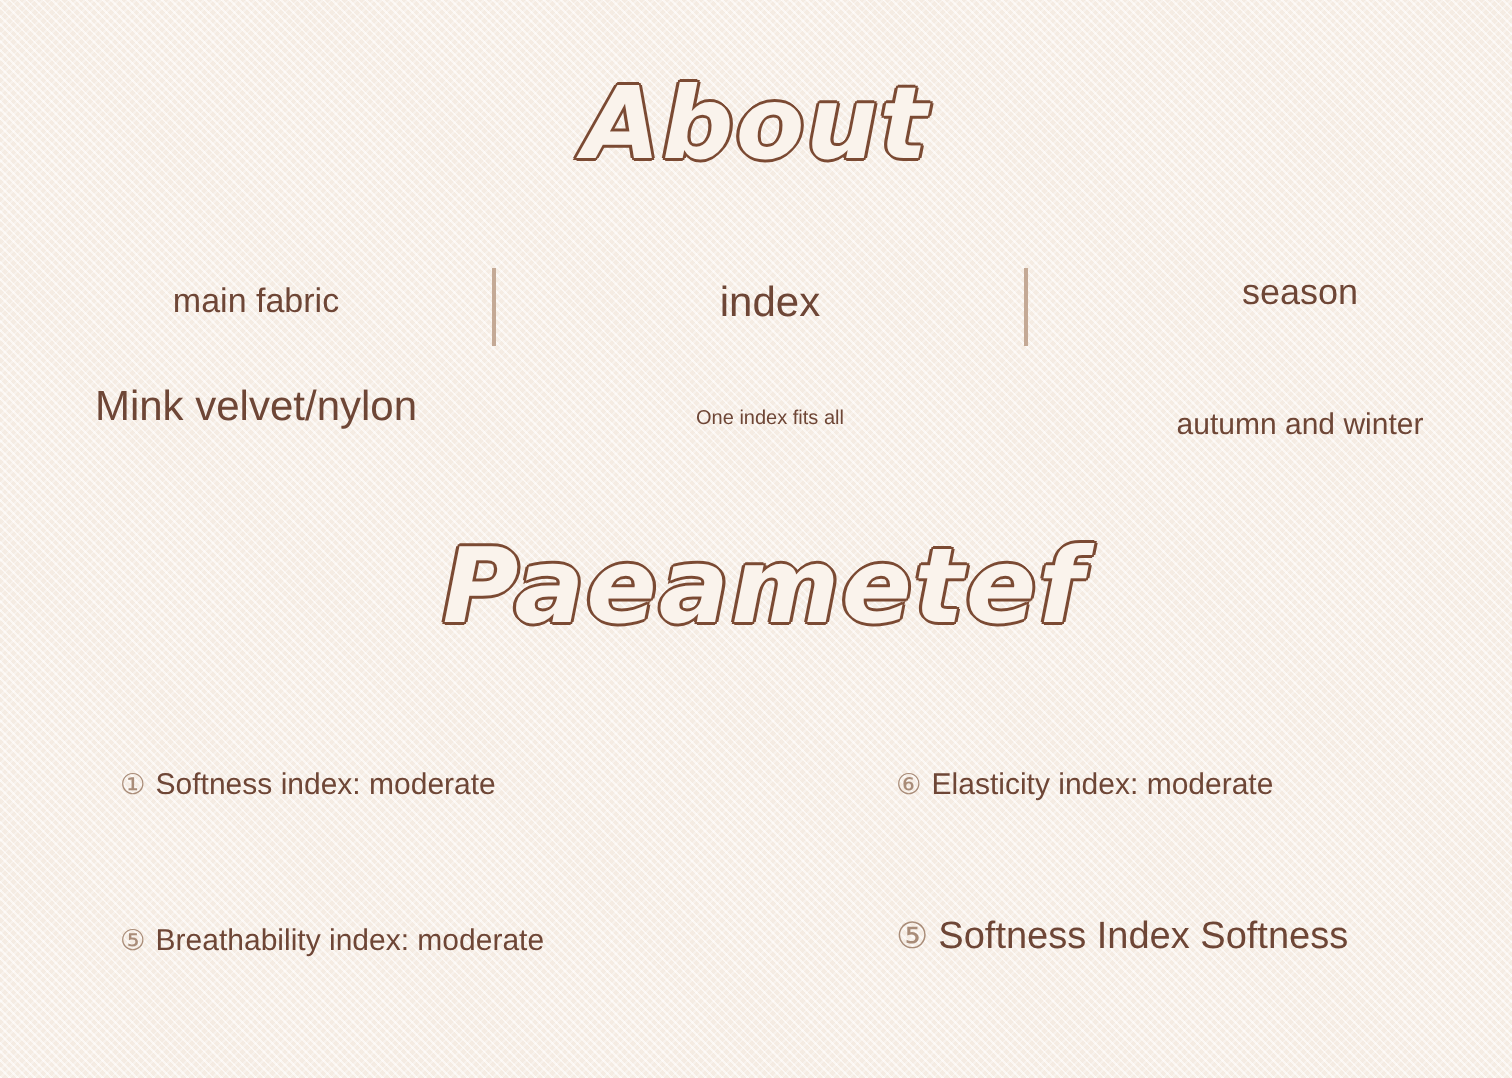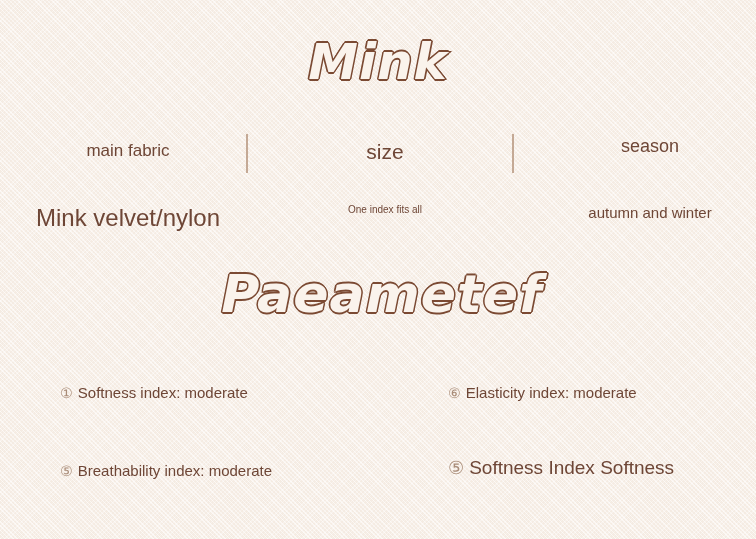--- a/index.html
+++ b/index.html
@@ -96,21 +96,21 @@
   }
   .spec-value {
     position: absolute;
     left: 0;
     width: 100%;
     color: #6e4636;
     white-space: nowrap;
   }
 
   .spec-col-fabric .spec-label { top: 21px; font-size: 17px; }
-  .spec-col-fabric .spec-value { top: 84px; font-size: 24px; }
+  .spec-col-fabric .spec-value { top: 72px; font-size: 21px; }
 
   .spec-col-size .spec-label { top: 20px; font-size: 21px; }
   .spec-col-size .spec-value { top: 84px; font-size: 10px; }
 
   .spec-col-season .spec-label { top: 16px; font-size: 18px; }
   .spec-col-season .spec-value { top: 84px; font-size: 15px; }
 
   .divider {
     position: absolute;
     top: 14px;
@@ -139,33 +139,33 @@
   #index-breathability{ left: 60px;  top: 462px; font-size: 15px; }
   #index-softness     { left: 448px; top: 457px; font-size: 19px; }
 </style>
 </head>
 <body>
 
 <div class="texture-overlay"></div>
 
 <div class="page">
 
-  <div class="display-title" id="about-title">Mink</div>
+  <div class="display-title" id="about-title">About</div>
 
   <div class="spec-row">
 
     <div class="spec-col spec-col-fabric">
       <div class="spec-label">main fabric</div>
       <div class="spec-value">Mink velvet/nylon</div>
     </div>
 
     <div class="divider" id="divider-1"></div>
 
     <div class="spec-col spec-col-size">
-      <div class="spec-label">size</div>
+      <div class="spec-label">index</div>
       <div class="spec-value">One index fits all</div>
     </div>
 
     <div class="divider" id="divider-2"></div>
 
     <div class="spec-col spec-col-season">
       <div class="spec-label">season</div>
       <div class="spec-value">autumn and winter</div>
     </div>
 

